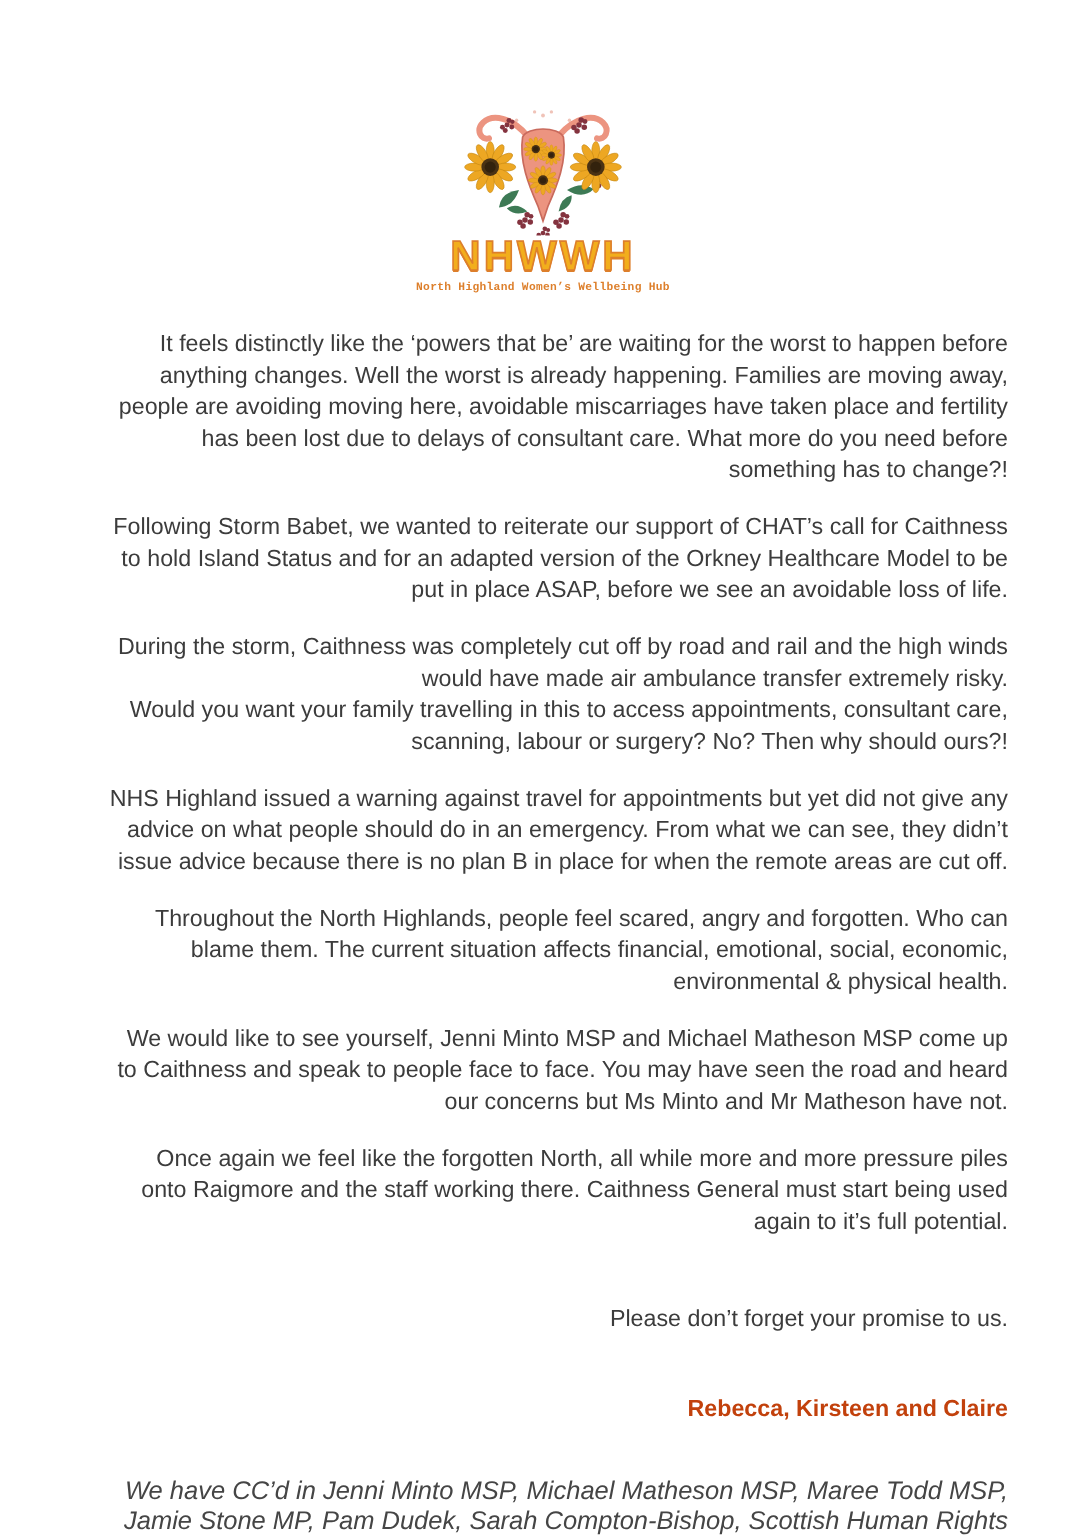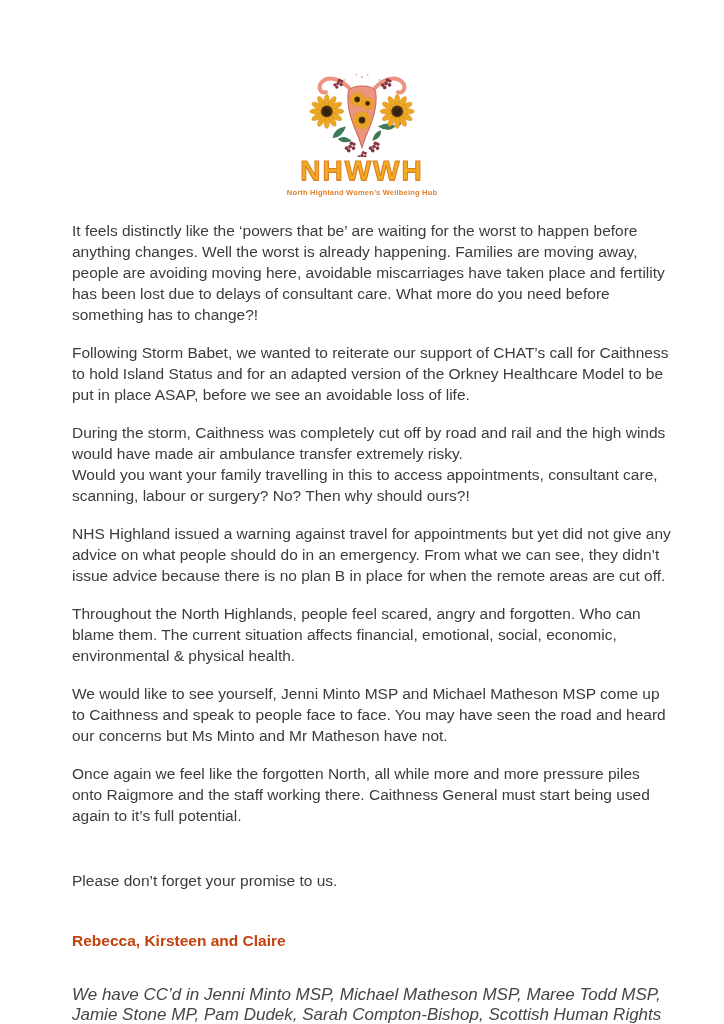--- a/index.html
+++ b/index.html
@@ -24,29 +24,30 @@
     color: var(--logo-gold);
     -webkit-text-stroke: 1.1px var(--logo-orange);
     text-shadow: 0 1px 0 var(--logo-orange);
   }
   .tagline {
     font-size: 7.5px;
     font-weight: bold;
     letter-spacing: 0.2px;
     color: var(--logo-orange);
     margin-top: 3px;
+    font-family: Liberation Mono, monospace;
   }
   .letter {
     width: 600px;
     margin: 23px 0 0 72px;
     color: var(--ink);
     font-size: 15.5px;
     line-height: 21px;
   }
-  .letter p { margin: 0 0 17px 0; white-space: pre-line; }
+  .letter p { margin: 0 0 17px 0; white-space: pre-line; text-align: right; }
   .letter .closing   { margin-top: 44px; }
   .letter .signature { margin-top: 39px; font-weight: bold; color: #c2410c; }
   .letter .cc-note   { margin-top: 34px; font-style: italic; font-size: 17px; line-height: 20px; color: #454545; }
 
   
   .tube   { fill: none; stroke: var(--uterus); stroke-width: 5; stroke-linecap: round; }
   .uterus { fill: var(--uterus); stroke: var(--uterus-dark); stroke-width: 1.4; }
   .f-leaf  { fill: var(--leaf); }
   .f-berry { fill: var(--berry); }
   .f-sprig { fill: var(--sprig); }

